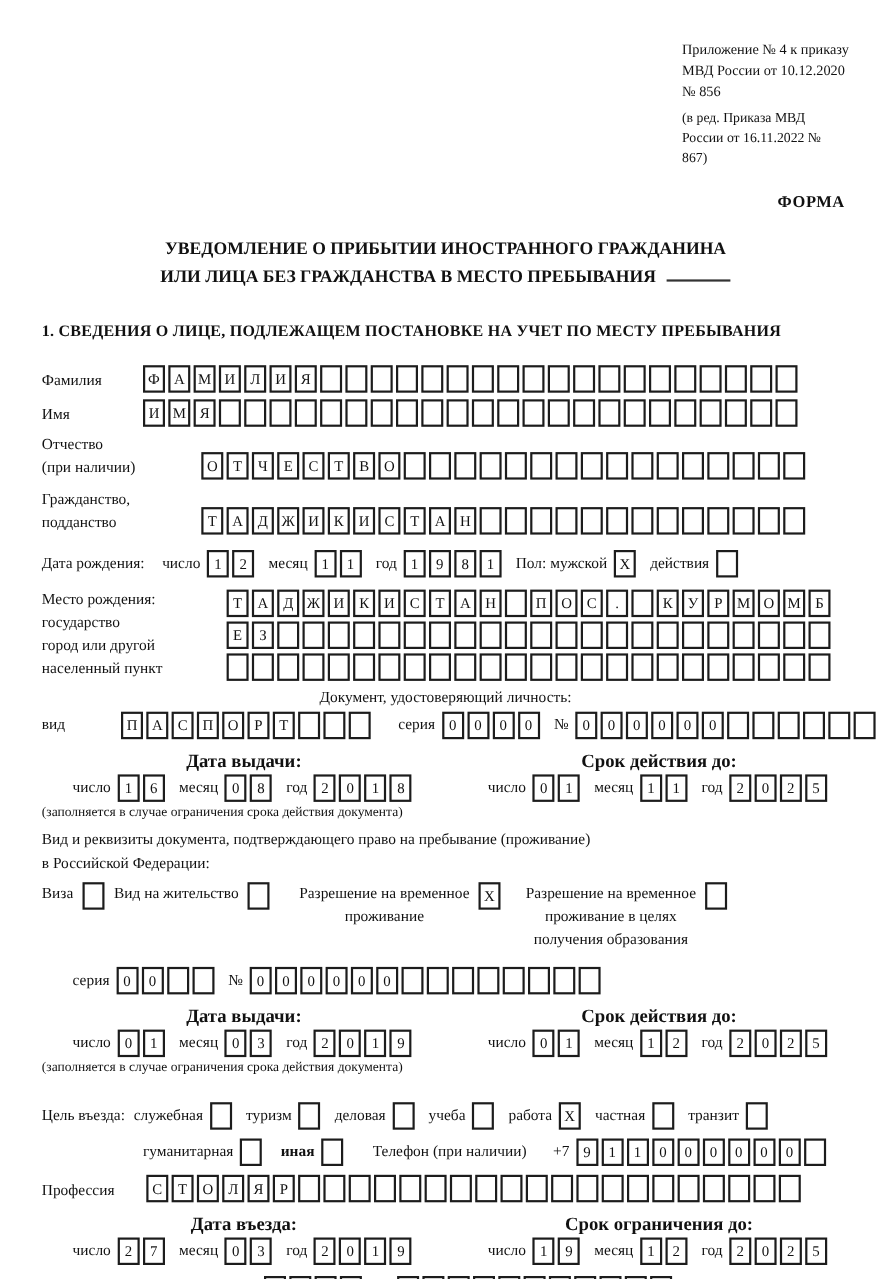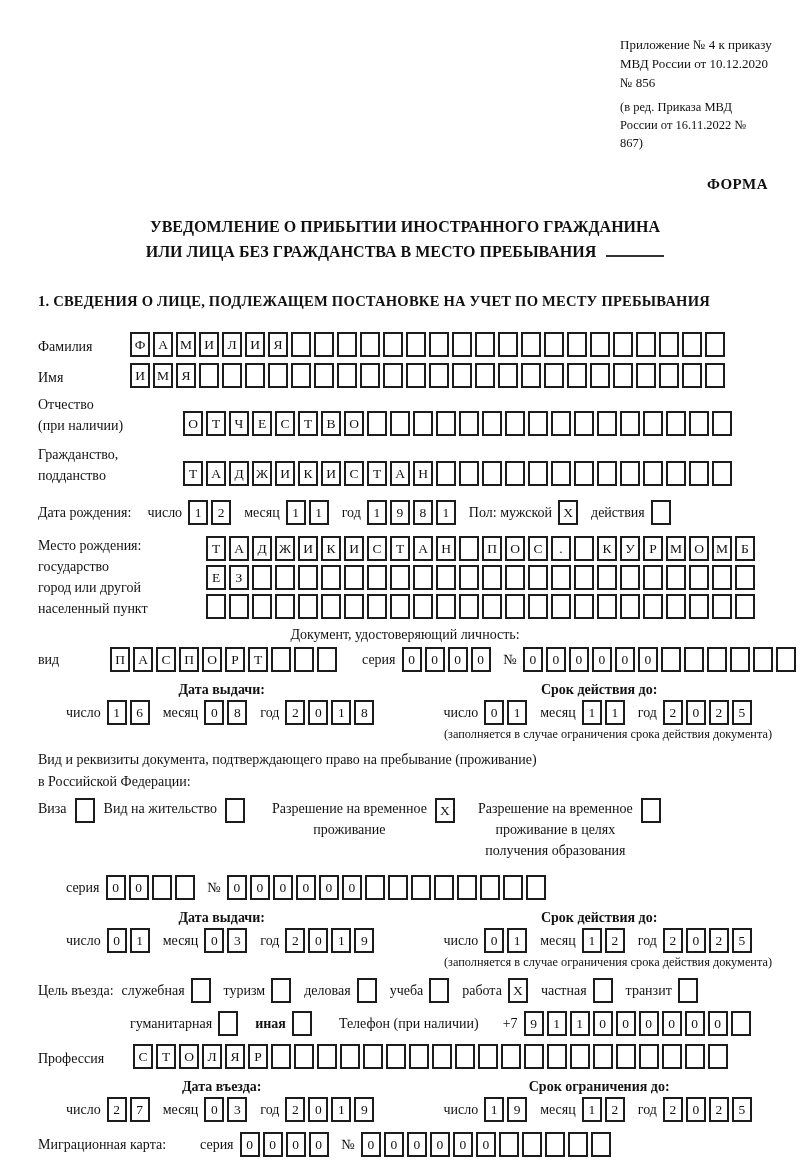--- a/index.html
+++ b/index.html
@@ -17,32 +17,32 @@
   .frow{display:flex;align-items:flex-end;margin-top:6px;}
   .flabel{font-size:14px;line-height:1.5;white-space:pre-line;flex-shrink:0;}
   .w92{width:92px;} .w145{width:145px;} .w168{width:168px;} .w95{width:95px;} .w72{width:72px;}
   .boxes{display:inline-flex;flex-wrap:nowrap;align-items:flex-start;}
   .cell{display:inline-block;box-sizing:content-box;width:16px;height:21px;border:2px solid #1c1c1c;margin-right:3px;text-align:center;font-size:13.5px;line-height:21px;background:#fff;flex-shrink:0;}
   .stack{display:flex;flex-direction:column;gap:4px;}
   .ilabel{font-size:14px;margin:0 6px 0 10px;line-height:25px;white-space:nowrap;}
   .ilabel.first{margin-left:0;}
   
   .dates-row{display:flex;margin-top:10px;}
-  .date-heading{font-size:14px;font-weight:bold;text-align:center;margin-bottom:2px;}
+  .date-heading{font-size:17px;font-weight:bold;text-align:center;margin-bottom:2px;}
   .date-line{display:flex;align-items:flex-start;}
-  .date-note{font-size:12.3px;text-align:right;margin-top:2px;}
+  .date-note{font-size:12.3px;text-align:left;margin-top:2px;}
   .dg-left{margin-left:28px;} .dg-right{margin-left:66px;}
   .doc-heading{text-align:center;font-weight:normal;font-size:14px;margin-top:8px;}
   .intro{font-size:14px;margin-top:10px;}
   
   .opts-row{display:flex;align-items:flex-start;margin-top:8px;font-size:14px;}
   .opt{display:flex;align-items:flex-start;}
   .opt-label{white-space:pre-line;text-align:center;line-height:1.5;}
   .opt .boxes{margin-left:8px;margin-top:0;}
-  .purpose-row{display:flex;align-items:flex-start;margin-top:8px;font-size:14px;flex-wrap:nowrap;}
+  .purpose-row{display:flex;align-items:flex-start;margin-top:24px;font-size:14px;flex-wrap:nowrap;}
 </style>
 </head>
 <body>
 
 <div class="page">
 
   <div class="appendix">Приложение № 4
 к приказу МВД России
 от 10.12.2020 № 856</div>
   <div class="amendment">(в ред. Приказа МВД России

